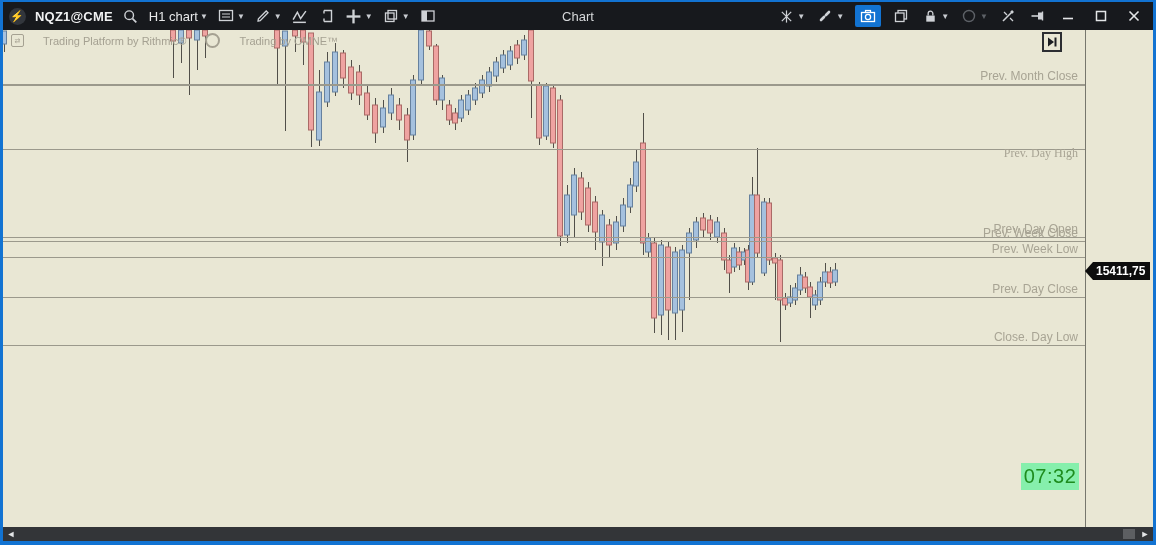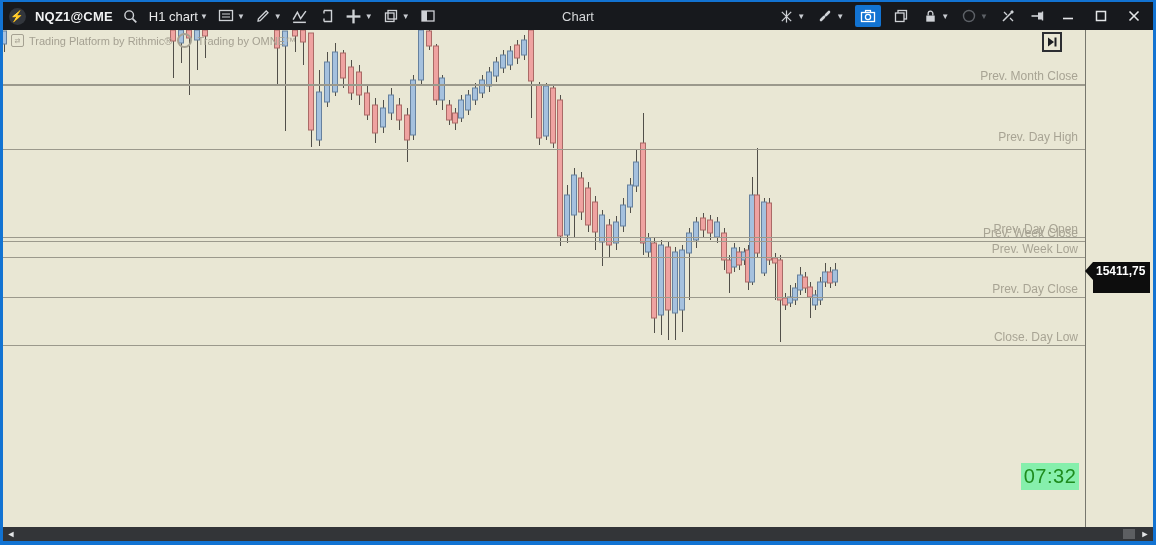--- a/index.html
+++ b/index.html
@@ -21,31 +21,31 @@
   .caret{font-size:8px;color:#c9ccd1;margin-left:2px;}
   .igrp{display:flex;align-items:center;}
   .active-blue{background:#1273d2;border-radius:2px;width:26px;height:22px;}
   .dim svg *{stroke:#5d6167 !important;}
   .winbtn{width:22px;height:20px;display:flex;align-items:center;justify-content:center;}
   
   .chart{position:relative;width:1150px;height:497px;background:#e9e7d4;overflow:hidden;}
   .level-line{position:absolute;left:0;width:1082px;height:1px;background:#9b998c;}
   .level-label{position:absolute;right:75px;font-size:12px;color:#a8a494;white-space:nowrap;margin-left:28px;}
   .axis-v{position:absolute;left:1082px;top:0;width:1px;height:497px;background:#77776d;}
-  .watermark{position:absolute;left:8px;top:3px;display:flex;align-items:center;gap:5px;
+  .watermark{position:absolute;left:8px;top:3px;display:flex;align-items:center;gap:19px;
     color:#a5a192;font-size:11px;white-space:nowrap;}
   .wm-box{width:11px;height:11px;border:1px solid #a5a192;border-radius:2px;display:inline-flex;
     align-items:center;justify-content:center;font-size:7px;color:#a5a192;}
   .wm-circle{width:11px;height:11px;border:2px solid #a5a192;border-radius:50%;display:inline-block;}
   .jump-btn{position:absolute;left:1039px;top:2px;width:20px;height:20px;box-sizing:border-box;
     border:2px solid #2c2e32;background:transparent;display:flex;align-items:center;justify-content:center;}
   .clock{position:absolute;left:1018px;top:433px;width:58px;height:27px;background:#86efac;
     color:#1e8c1e;font-size:20px;display:flex;align-items:center;justify-content:center;letter-spacing:.5px;}
   .price-tag{position:absolute;left:1090px;top:232px;height:18px;background:#0d0d0d;color:#fff;
-    font-size:12px;font-weight:bold;display:flex;align-items:center;padding:0 5px 13px 3px;}
+    font-size:12px;font-weight:bold;display:flex;align-items:center;padding:0 5px 0 3px;}
   .price-tag::before{content:"";position:absolute;left:-8px;top:0;border-top:9px solid transparent;
     border-bottom:9px solid transparent;border-right:8px solid #0d0d0d;}
   
   .hscroll{position:relative;width:1150px;height:14px;background:#333538;display:flex;align-items:center;}
   .scroll-arrow{color:#e3e5e7;font-size:9px;width:16px;text-align:center;line-height:14px;}
   .scroll-arrow.right{position:absolute;right:0;}
   .scroll-thumb{position:absolute;right:18px;top:2px;width:12px;height:10px;background:#5d5f62;}
 </style>
 </head>
 <body>
@@ -393,21 +393,21 @@
         <line x1="827.5" x2="827.5" y1="237" y2="258" stroke="#514f49"></line>
         <rect x="824.5" y="242" width="5" height="11" fill="#efa3a1" stroke="#aa6a66"></rect>
         <line x1="832.5" x2="832.5" y1="233" y2="256" stroke="#514f49"></line>
         <rect x="829.5" y="240" width="5" height="12" fill="#a5c1de" stroke="#66819e"></rect>
       </svg>
 
     <div id="levels-layer">
         <div class="level-line" style="top: 54px; height: 2px;"></div>
         <div class="level-label" style="top: 39px;">Prev. Month Close</div>
         <div class="level-line" style="top: 119px;"></div>
-        <div class="level-label" style="top: 100px;">Prev. Day High</div>
+        <div class="level-label" style="top: 116px; font-family: Liberation Serif, serif;">Prev. Day High</div>
         <div class="level-line" style="top: 207px;"></div>
         <div class="level-label" style="top: 192px;">Prev. Day Open</div>
         <div class="level-line" style="top: 211px;"></div>
         <div class="level-label" style="top: 196px;">Prev. Week Close</div>
         <div class="level-line" style="top: 227px;"></div>
         <div class="level-label" style="top: 212px;">Prev. Week Low</div>
         <div class="level-line" style="top: 267px;"></div>
         <div class="level-label" style="top: 252px;">Prev. Day Close</div>
         <div class="level-line" style="top: 315px;"></div>
         <div class="level-label" style="top: 300px;">Close. Day Low</div>

